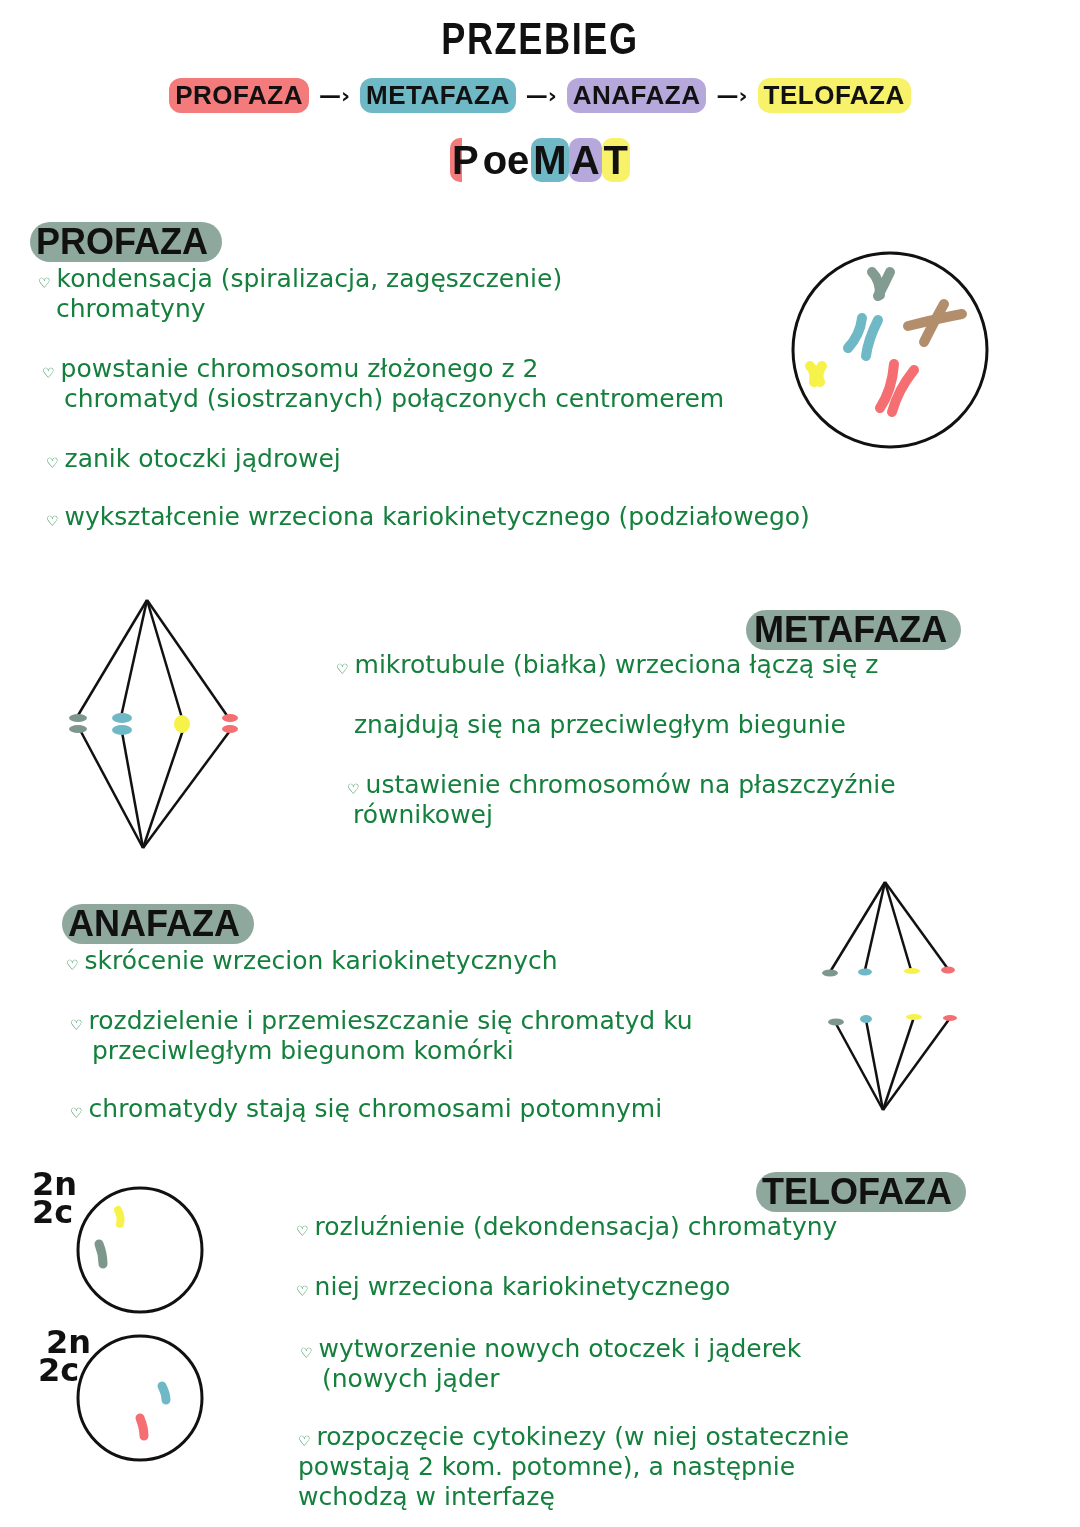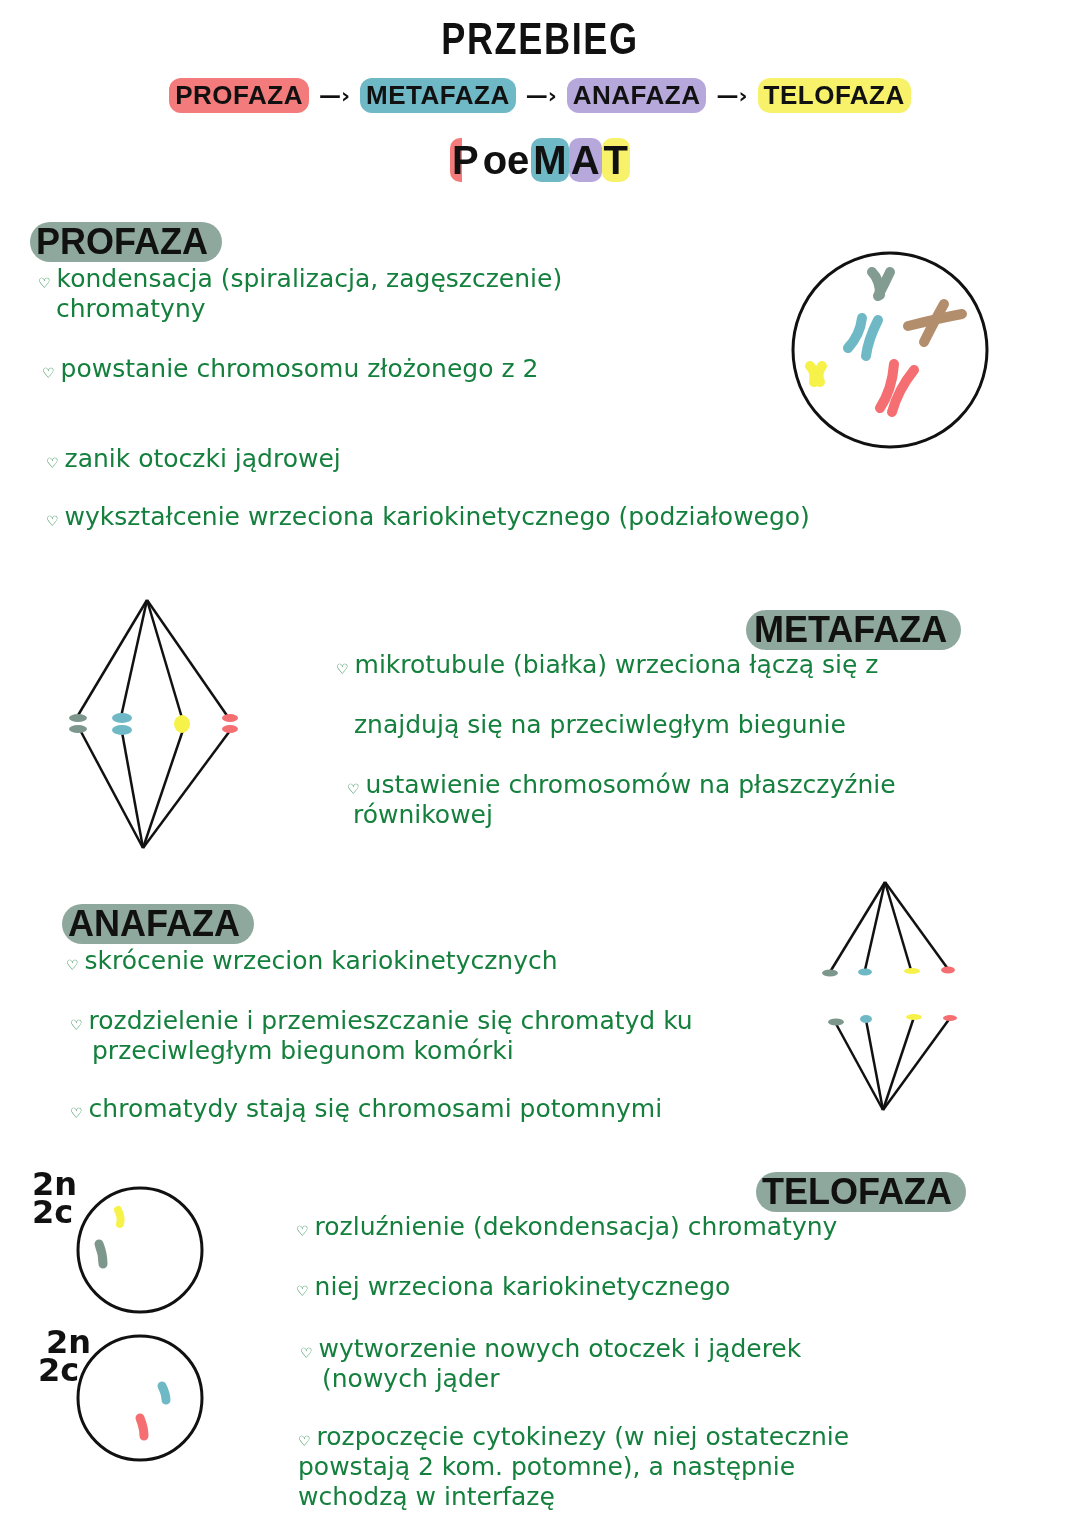--- a/index.html
+++ b/index.html
@@ -41,20 +41,21 @@
 </div>
 
 <div class="abs heading" style="left:30px;top:222px;">PROFAZA</div>
 
 <div class="abs bullet" style="left:38px;top:264px;">
   <span class="heart">♡</span><span>kondensacja (spiralizacja, zagęszczenie)</span><br>
   <span style="padding-left:18px">chromatyny</span>
 </div>
 <div class="abs bullet" style="left:42px;top:354px;">
   <span class="heart">♡</span><span>powstanie chromosomu złożonego z 2</span><br>
+  <span style="padding-left:22px">chromatyd (siostrzanych) połączonych centromerem</span>
 </div>
 <div class="abs bullet" style="left:46px;top:444px;">
   <span class="heart">♡</span><span>zanik otoczki jądrowej</span>
 </div>
 <div class="abs bullet" style="left:46px;top:502px;">
   <span class="heart">♡</span><span>wykształcenie wrzeciona kariokinetycznego (podziałowego)</span>
 </div>
 
 <svg class="abs" style="left:780px;top:240px;" width="220" height="220">
   <circle cx="110" cy="110" r="97" fill="none" stroke="#111" stroke-width="3"></circle>

